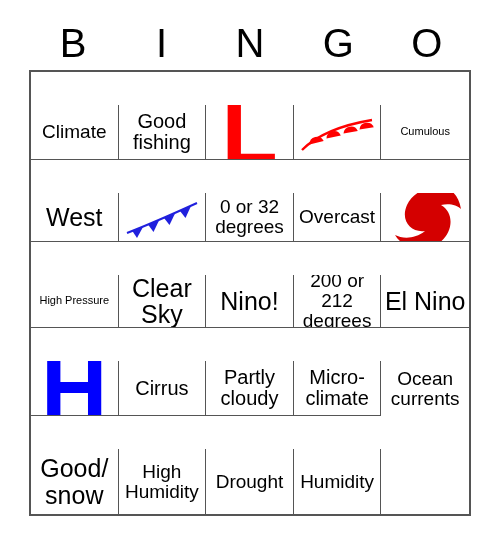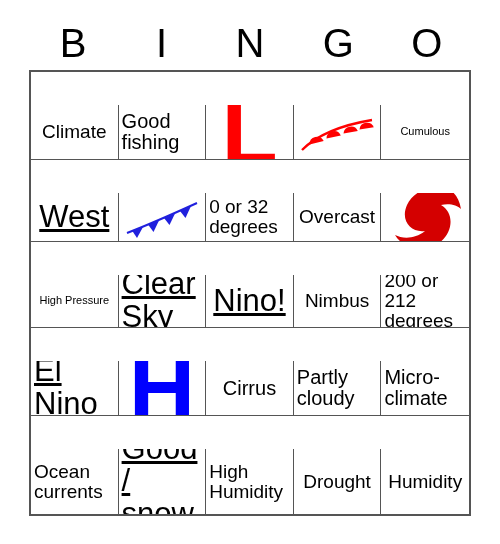--- a/index.html
+++ b/index.html
@@ -56,39 +56,39 @@
     grid-template-columns: repeat(5, 1fr);
     grid-template-rows: 88px 82px 86px 88px 98px;
   }
   .cell {
     border-right: 1px solid #555555;
     border-bottom: 1px solid #555555;
     box-sizing: border-box;
     display: flex;
     align-items: center;
     justify-content: center;
-    text-align: left;
+    text-align: center;
     padding: 2px 3px;
     overflow: hidden;
     position: relative;
     margin-top: 33px;
   }
   .cell:nth-child(5n) { border-right: none; }
   .cell.lastrow { border-bottom: none; }
 
   .cell-text {
     display: block;
     line-height: 1.05;
     word-break: break-word;
   }
   
   .t-sm  { font-size: 11px; }
   .t-md  { font-size: 19px; }
   .t-lg  { font-size: 20px; }
-  .t-xl  { font-size: 31px; text-decoration: underline; }
+  .t-xl  { font-size: 25px; }
 
   
   .sym-wrap {
     width: 100%;
     height: 100%;
     display: flex;
     align-items: center;
     justify-content: center;
   }
   .big-letter {
@@ -187,23 +187,20 @@
     </div>
 
     <div class="cell">
       <span class="cell-text t-xl">Clear Sky</span>
     </div>
 
     <div class="cell">
       <span class="cell-text t-xl">Nino!</span>
     </div>
 
-    <div class="cell">
-      <span class="cell-text t-md">Nimbus</span>
-    </div>
 
     <div class="cell">
       <span class="cell-text t-md">200 or 212 degrees</span>
     </div>
 
     <div class="cell">
       <span class="cell-text t-xl">El Nino</span>
     </div>
 
     <div class="cell">

